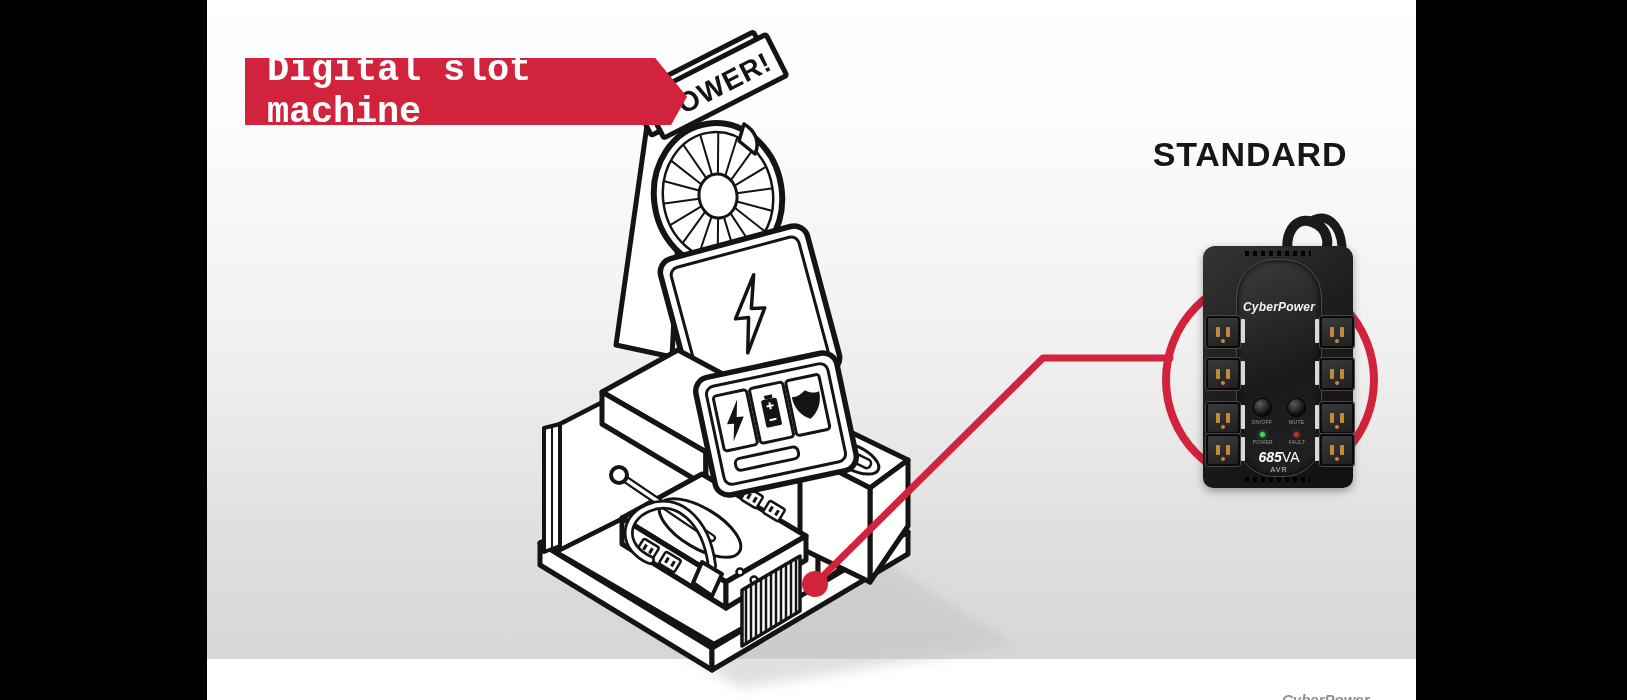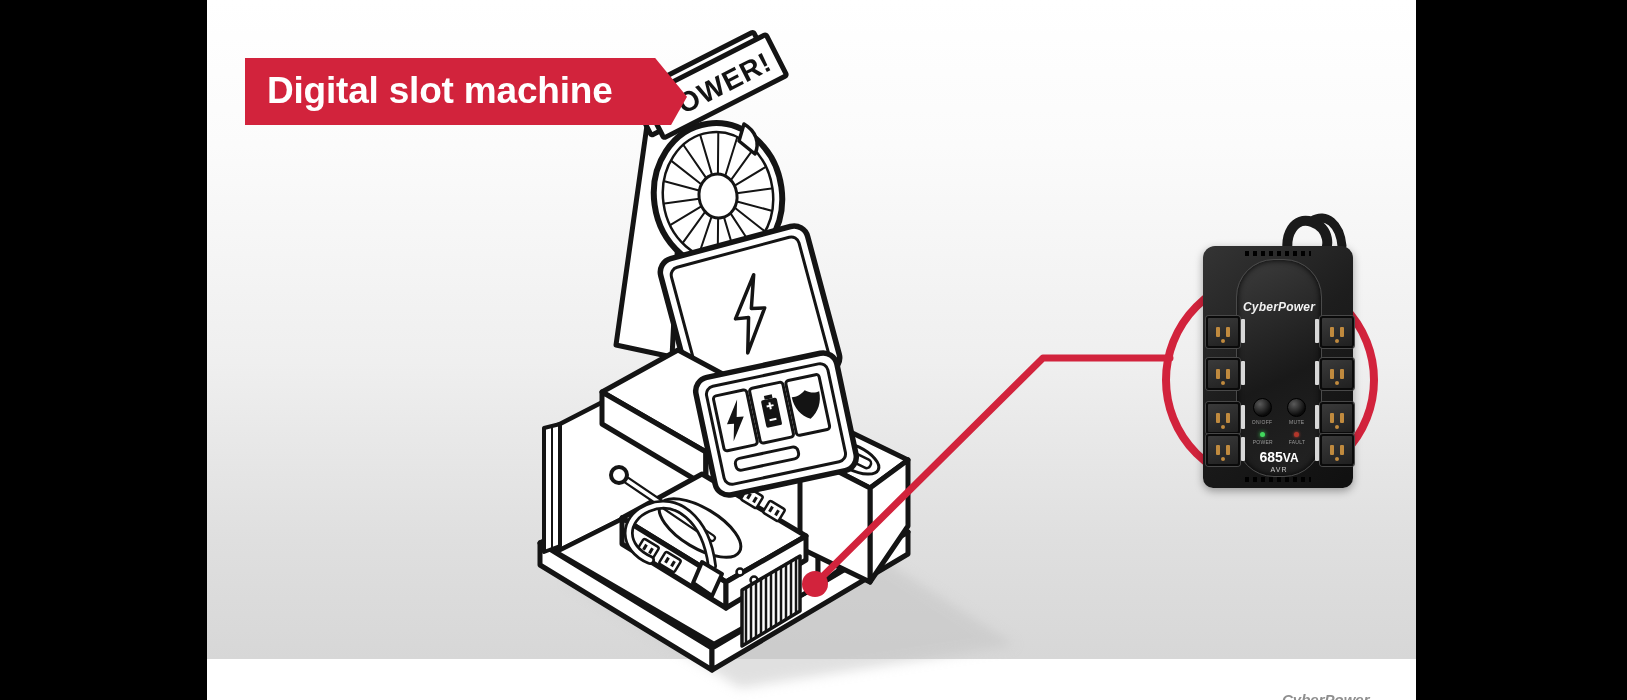--- a/index.html
+++ b/index.html
@@ -11,21 +11,21 @@
   .bar{position:absolute;top:0;height:700px;background:#000;z-index:40;}
   .bar.left{left:0;width:207px;}
   .bar.right{left:1416px;width:211px;}
   svg.art{position:absolute;left:0;top:0;z-index:5;}
 
   
   .banner{position:absolute;left:245px;top:58px;width:442px;height:67px;z-index:20;
     background:#d2233c;display:flex;align-items:center;
     clip-path:polygon(0 0, 92.8% 0, 100% 58%, 96.4% 100%, 0 100%);}
   .banner span{color:#fff;font-weight:bold;font-size:37px;letter-spacing:-0.2px;
-    padding-left:22px;padding-bottom:2px;}
+    padding-left:22px;padding-bottom:2px;font-family:Liberation Mono, monospace;}
 
   
   .product-heading{position:absolute;left:1128px;top:136px;width:244px;z-index:20;
     text-align:center;color:#161616;font-weight:bold;font-size:34px;line-height:1.08;
     letter-spacing:0.8px;}
 
   
   .ups{position:absolute;left:1203px;top:246px;width:150px;height:242px;z-index:22;}
   .ups-body{position:absolute;inset:0;border-radius:12px 12px 10px 10px;
     background:linear-gradient(140deg,#343434 0%,#1d1d1d 45%,#101010 100%);
@@ -43,22 +43,22 @@
   .ups-btn .knob{width:17px;height:17px;border-radius:50%;
     background:radial-gradient(circle at 35% 30%,#5a5a5a,#0b0b0b 70%);border:1px solid #000;}
   .ups-btn .blabel{margin-top:2px;font-size:5px;color:#9a9a9a;letter-spacing:0.3px;}
   .ups-leds{position:absolute;top:172px;width:100%;display:flex;justify-content:space-evenly;}
   .ups-led{display:flex;flex-direction:column;align-items:center;}
   .ups-led .dot{width:5px;height:5px;border-radius:50%;}
   .ups-led.green .dot{background:#41d95d;box-shadow:0 0 4px #41d95d;}
   .ups-led.red .dot{background:#b3362a;box-shadow:0 0 3px #d0483a;}
   .ups-led .llabel{margin-top:2px;font-size:5px;color:#9a9a9a;letter-spacing:0.3px;}
   .ups-model{position:absolute;top:189px;width:100%;text-align:center;color:#fff;line-height:1;}
-  .ups-model .va-num{font-weight:bold;font-size:14px;}
-  .ups-model .va-unit{font-weight:bold;font-size:12px;}
+  .ups-model .va-num{font-weight:bold;font-size:14px;font-style:italic;}
+  .ups-model .va-unit{font-weight:normal;font-size:14px;}
   .ups-model .feature{font-size:7px;color:#c9c9c9;letter-spacing:1px;margin-top:1px;}
   .outlet{position:absolute;width:30px;height:28px;border-radius:3px;
     background:linear-gradient(160deg,#3a3a3a,#202020);border:2px solid #0a0a0a;
     box-shadow:0 0 0 1px #484848;display:flex;align-items:center;justify-content:center;gap:6px;}
   .outlet .slot{width:4px;height:10px;background:#c08a3e;border-radius:1px;}
   .outlet::after{content:"";position:absolute;bottom:3px;left:50%;margin-left:-2px;
     width:4px;height:4px;border-radius:50%;background:#c08a3e;}
   .outlet.l{left:3px;}  .outlet.r{left:117px;}
   .outlet.l::before,.outlet.r::before{content:"";position:absolute;top:1px;width:4px;height:24px;
     background:#d8d8d8;border-radius:1px;}
@@ -238,20 +238,21 @@
       <path d="M 1289,258 C 1283,234 1295,216 1312,222 C 1329,228 1332,248 1320,258" stroke-width="10"></path>
       <path d="M 1312,221 C 1326,212 1340,224 1342,246" stroke-width="9"></path>
     </g>
   </svg>
 
   <div class="banner">
     <span>Digital slot machine</span>
   </div>
 
   <div class="product-heading">
+    <div>STANDARD</div>
   </div>
 
   <div class="ups">
     <div class="ups-body">
       <div class="ups-vents top"></div>
       <div class="ups-vents bottom"></div>
     </div>
     <div class="ups-panel">
       <div class="ups-brand">CyberPower</div>
       <div class="ups-buttons">

